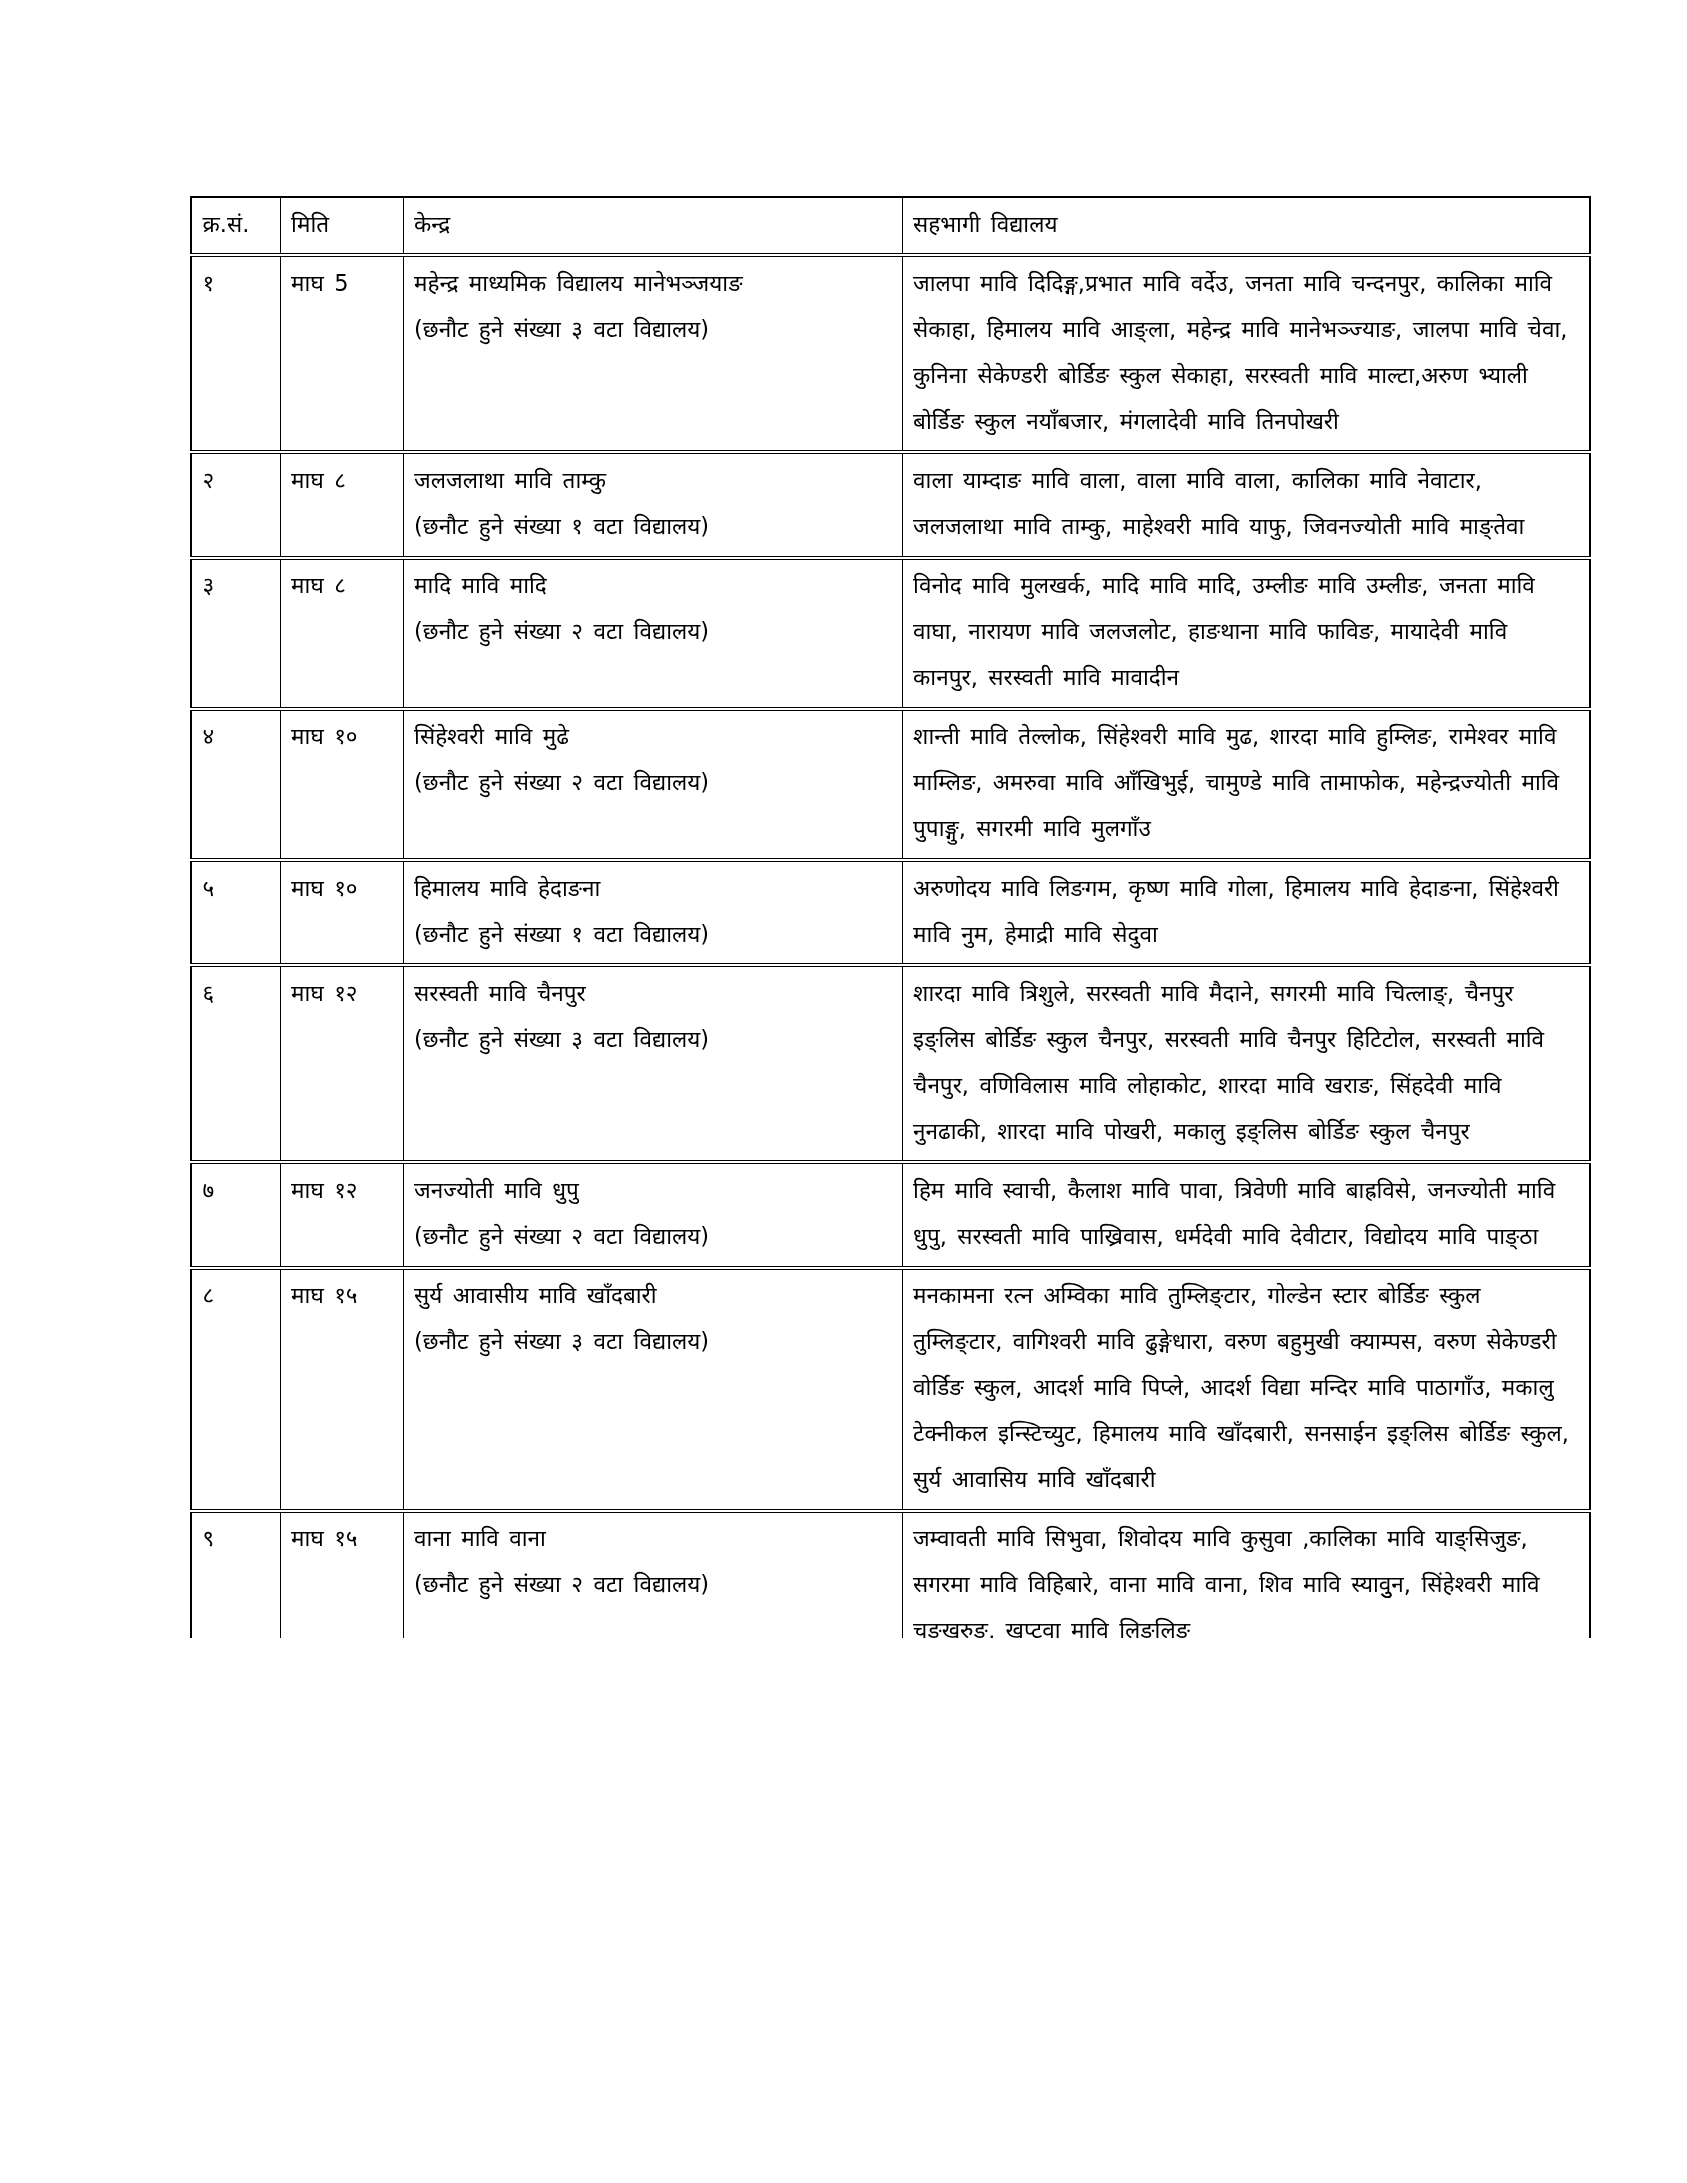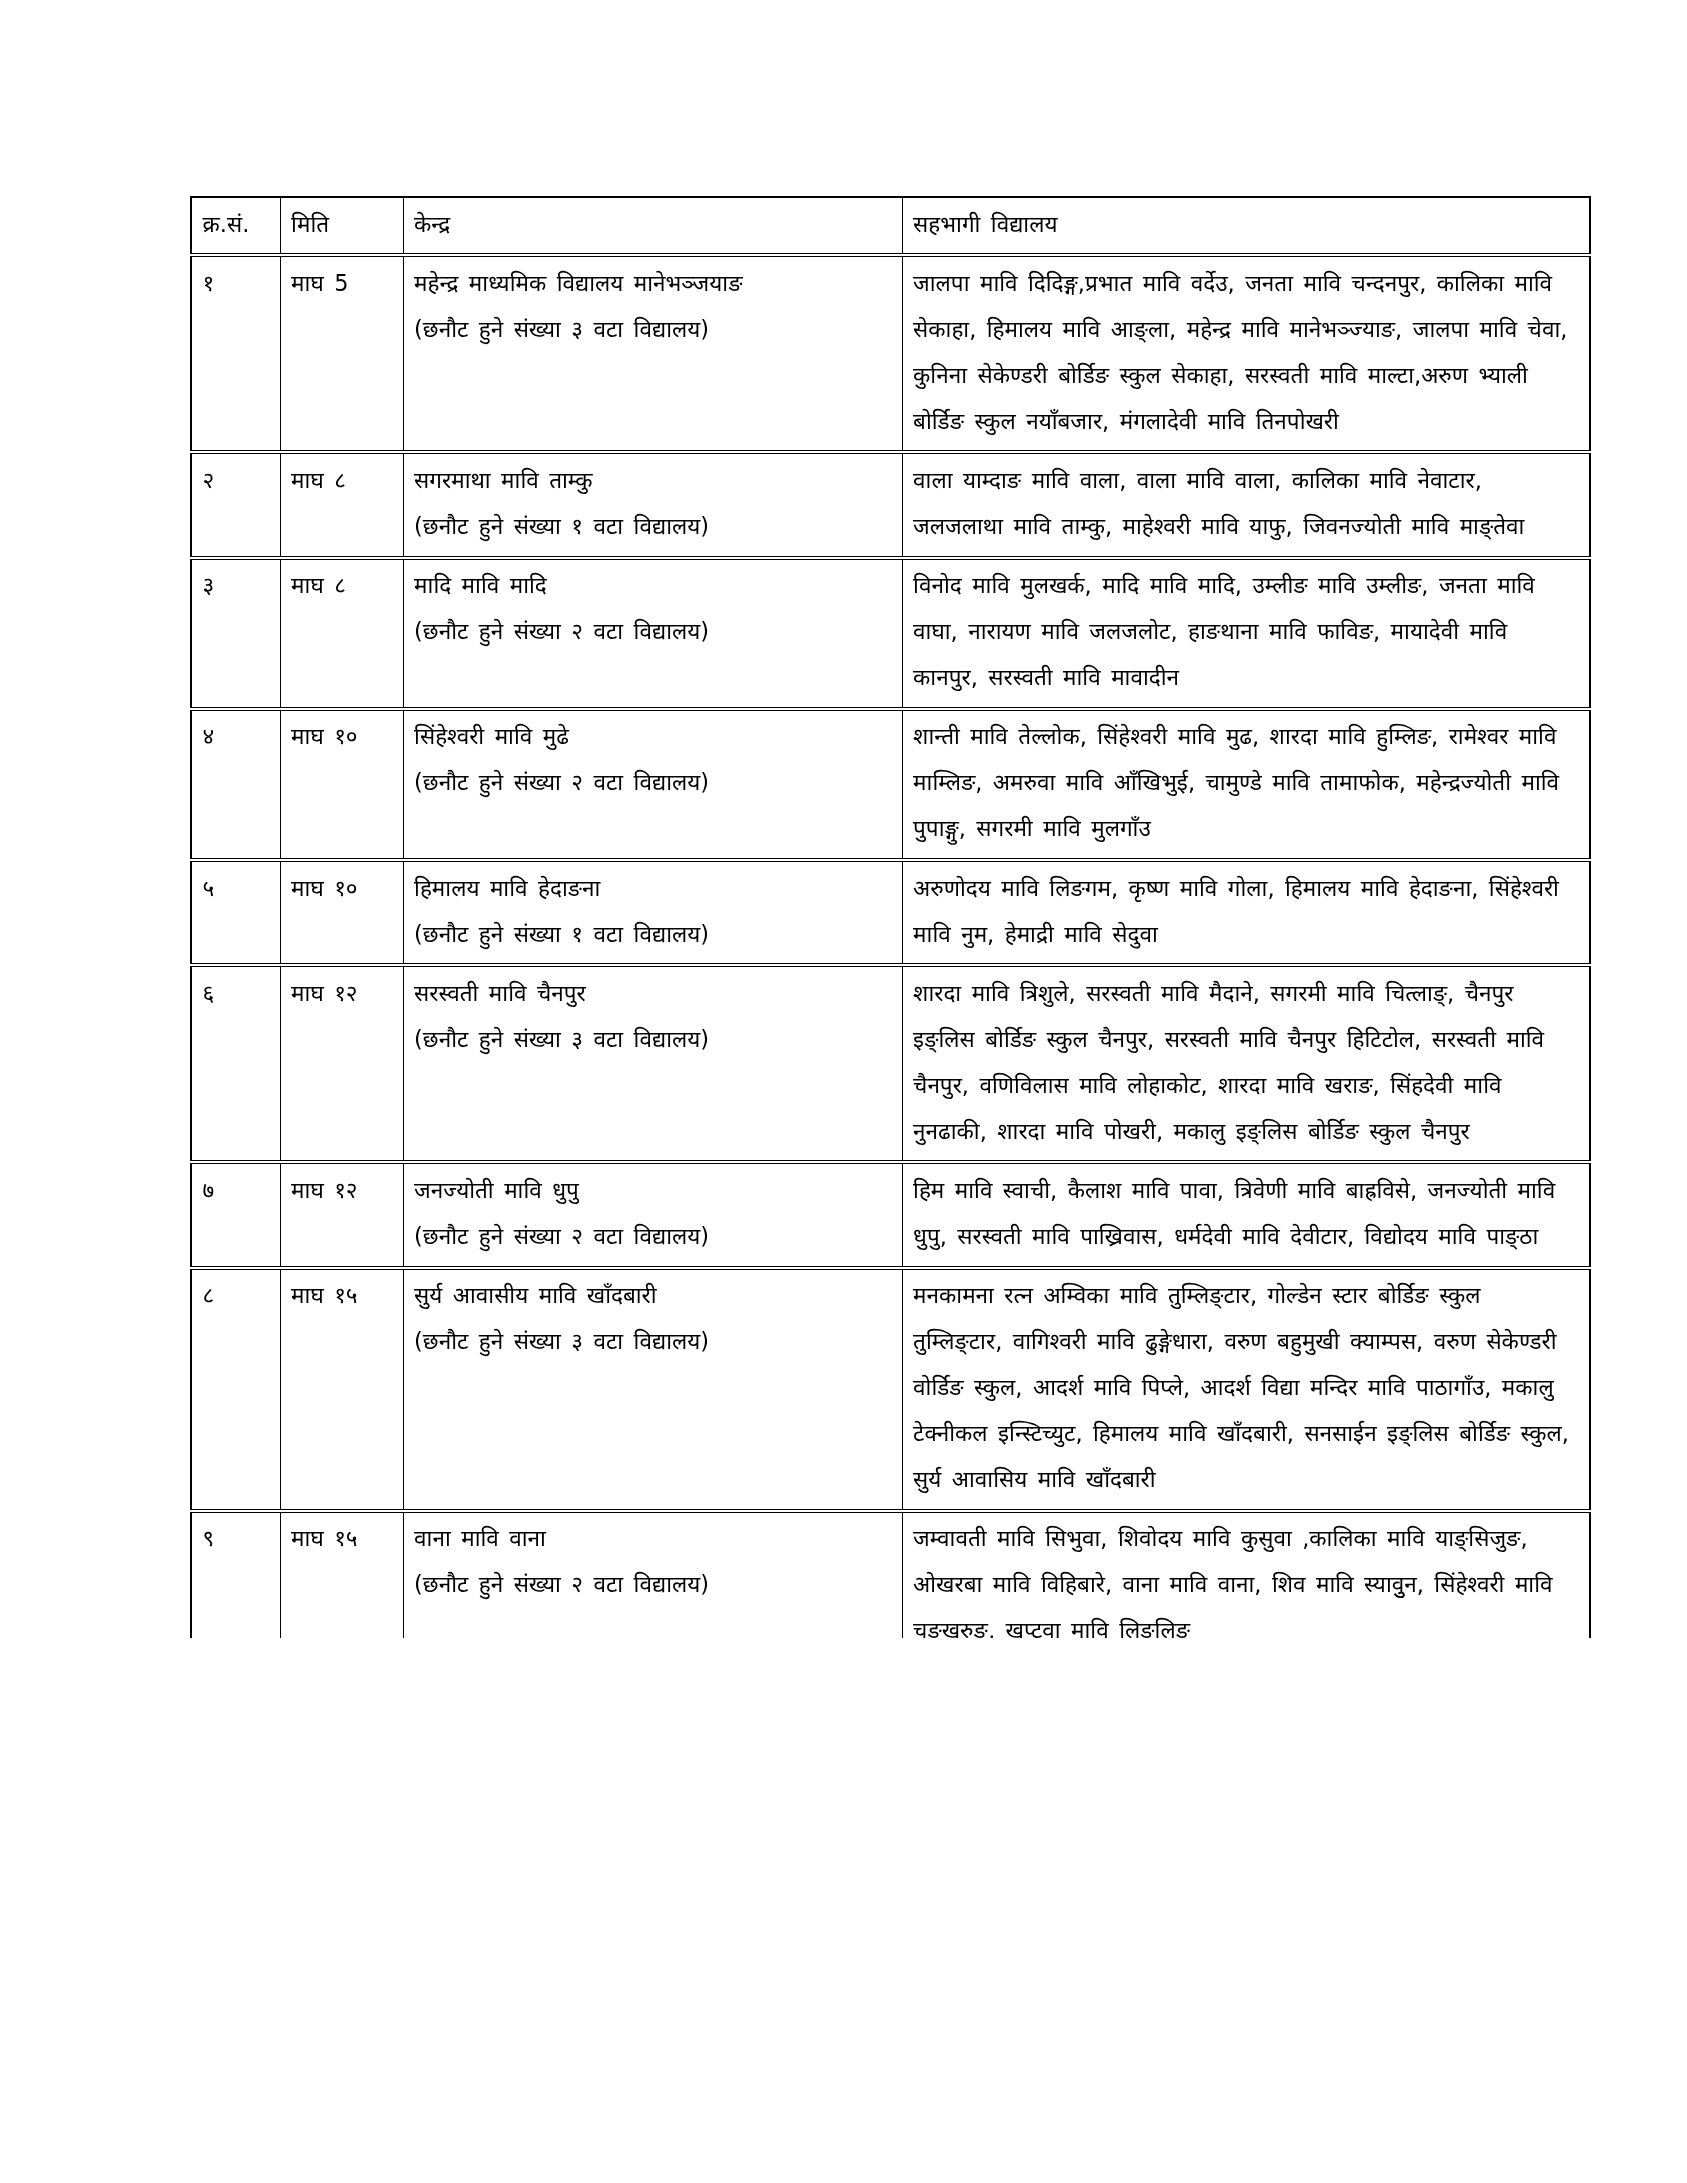--- a/index.html
+++ b/index.html
@@ -79,21 +79,21 @@
         <td>
           <span class="center-name">महेन्द्र माध्यमिक विद्यालय मानेभञ्जयाङ</span>
           <span class="center-note">(छनौट हुने संख्या ३ वटा विद्यालय)</span>
         </td>
         <td>जालपा मावि दिदिङ्ग,प्रभात मावि वर्देउ, जनता मावि चन्दनपुर, कालिका मावि सेकाहा, हिमालय मावि आङ्ला, महेन्द्र मावि मानेभञ्ज्याङ, जालपा मावि चेवा, कुनिना सेकेण्डरी बोर्डिङ स्कुल सेकाहा, सरस्वती मावि माल्टा,अरुण भ्याली बोर्डिङ स्कुल नयाँबजार, मंगलादेवी मावि तिनपोखरी</td>
       </tr>
       <tr>
         <td>२</td>
         <td>माघ ८</td>
         <td>
-          <span class="center-name">सगरमाथा मावि ताम्कु</span>
+          <span class="center-name">जलजलाथा मावि ताम्कु</span>
           <span class="center-note">(छनौट हुने संख्या १ वटा विद्यालय)</span>
         </td>
         <td>वाला याम्दाङ मावि वाला, वाला मावि वाला, कालिका मावि नेवाटार, जलजलाथा मावि ताम्कु, माहेश्वरी मावि याफु, जिवनज्योती मावि माङ्तेवा</td>
       </tr>
       <tr>
         <td>३</td>
         <td>माघ ८</td>
         <td>
           <span class="center-name">मादि मावि मादि</span>
           <span class="center-note">(छनौट हुने संख्या २ वटा विद्यालय)</span>
@@ -145,18 +145,18 @@
         </td>
         <td>मनकामना रत्न अम्विका मावि तुम्लिङ्टार, गोल्डेन स्टार बोर्डिङ स्कुल तुम्लिङ्टार, वागिश्वरी मावि ढुङ्गेधारा, वरुण बहुमुखी क्याम्पस, वरुण सेकेण्डरी वोर्डिङ स्कुल, आदर्श मावि पिप्ले, आदर्श विद्या मन्दिर मावि पाठागाँउ, मकालु टेक्नीकल इन्स्टिच्युट, हिमालय मावि खाँदबारी, सनसाईन इङ्लिस बोर्डिङ स्कुल, सुर्य आवासिय मावि खाँदबारी</td>
       </tr>
       <tr>
         <td>९</td>
         <td>माघ १५</td>
         <td>
           <span class="center-name">वाना मावि वाना</span>
           <span class="center-note">(छनौट हुने संख्या २ वटा विद्यालय)</span>
         </td>
-        <td>जम्वावती मावि सिभुवा, शिवोदय मावि कुसुवा ,कालिका मावि याङ्सिजुङ, ओखरबा मावि विहिबारे, वाना मावि वाना, शिव मावि स्यावुुन, सिंहेश्वरी मावि चुङखुरुङ, खप्टुवा मावि लिङलिङ</td>
+        <td>जम्वावती मावि सिभुवा, शिवोदय मावि कुसुवा ,कालिका मावि याङ्सिजुङ, सगरमा मावि विहिबारे, वाना मावि वाना, शिव मावि स्यावुुन, सिंहेश्वरी मावि चुङखुरुङ, खप्टुवा मावि लिङलिङ</td>
       </tr>
     </tbody>
   </table>
 </div>
 
 
 </body></html>

